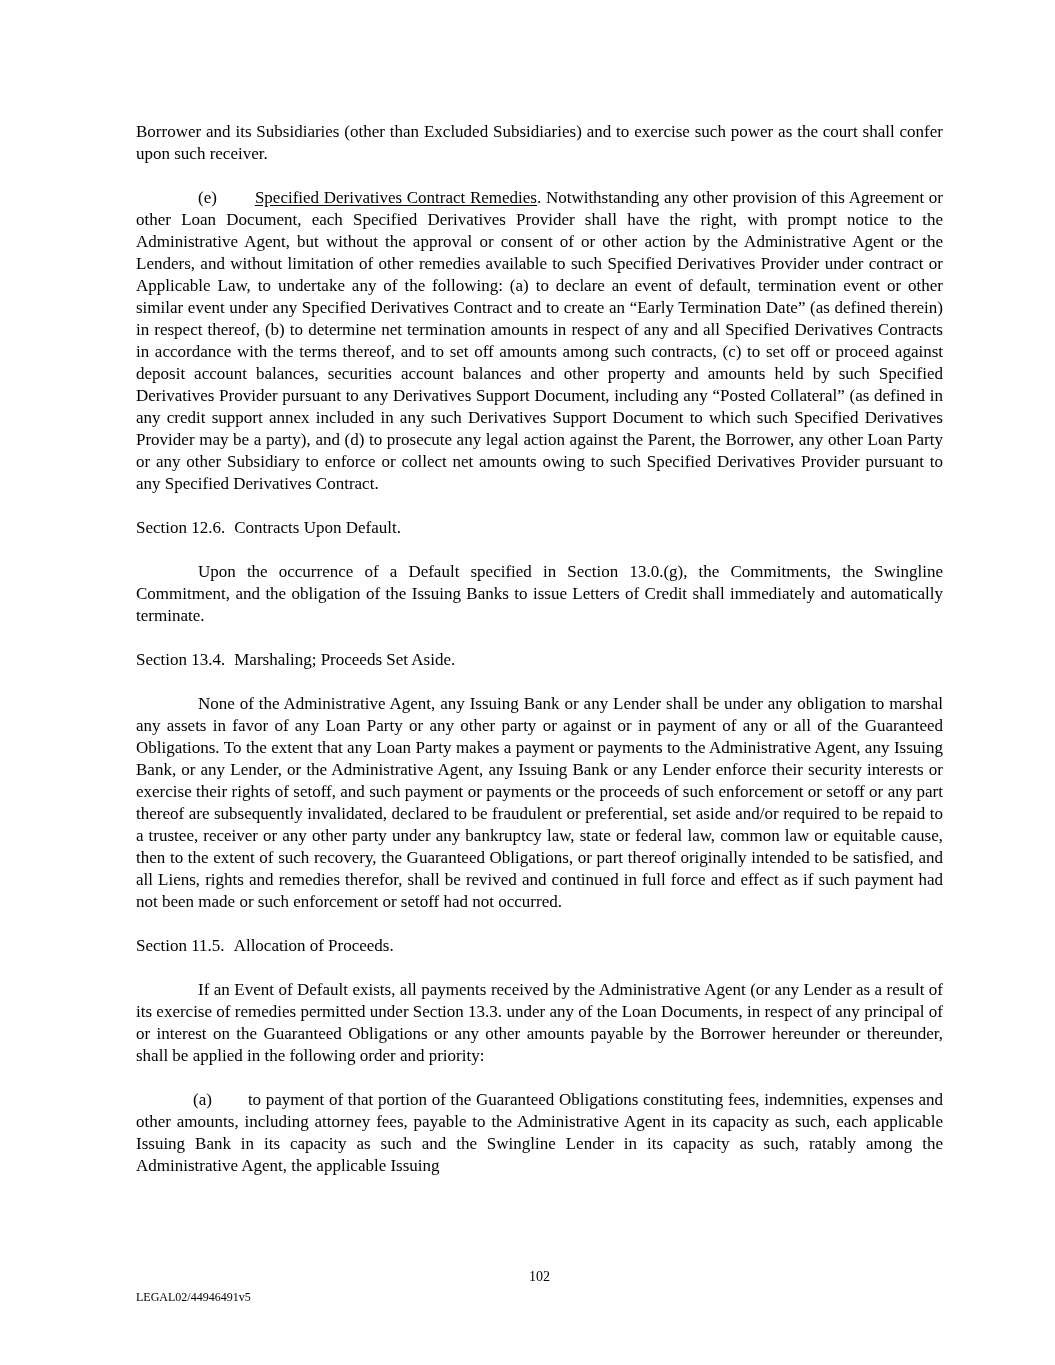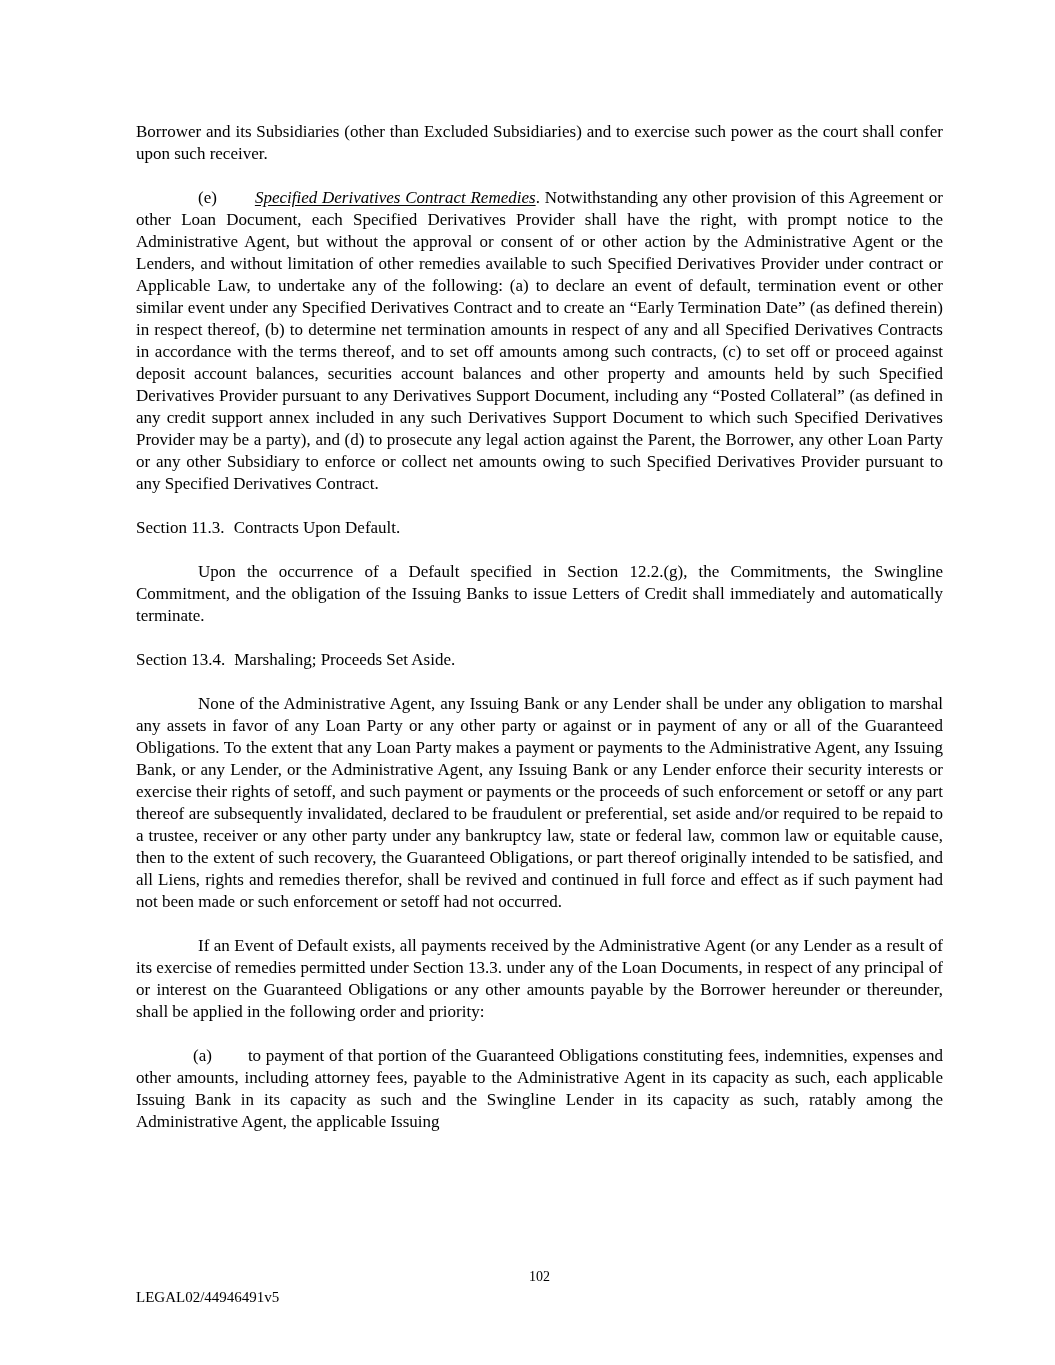--- a/index.html
+++ b/index.html
@@ -32,60 +32,61 @@
   }
   .indent { text-indent: 62px; }
   .heading {
     font-weight: bold;
     text-align: left;
   }
   .block-a {
     margin-left: 62px;
     text-indent: 57px;
   }
-  .u { text-decoration: underline; text-underline-offset: 2px; font-style: italic; }
+  .u { text-decoration: underline; text-underline-offset: 2px; }
   .tab { display: inline-block; width: 38px; }
   .tab-a { display: inline-block; width: 36px; }
   .hsp { display: inline-block; width: 9px; }
   .footer-page-number {
     position: absolute;
     top: 1268px;
     left: 0;
     right: 0;
     text-align: center;
     font-size: 14px;
     line-height: 18px;
   }
   .footer-doc-id {
     position: absolute;
     top: 1288px;
     left: 124px;
-    font-size: 15px;
+    font-size: 12px;
     line-height: 19px;
     text-align: right;
   }
 </style>
 </head>
 <body>
 
 <div class="page">
   <div class="content">
 
     <p>Borrower and its Subsidiaries (other than Excluded Subsidiaries) and to exercise such power as the court shall confer upon such receiver.</p>
 
     <p class="indent"><span>(e)</span><span class="tab"></span><span class="u">Specified Derivatives Contract Remedies</span><span>.  Notwithstanding any other provision of this Agreement or other Loan Document, each Specified Derivatives Provider shall have the right, with prompt notice to the Administrative Agent, but without the approval or consent of or other action by the Administrative Agent or the Lenders, and without limitation of other remedies available to such Specified Derivatives Provider under contract or Applicable Law, to undertake any of the following:  (a) to declare an event of default, termination event or other similar event under any Specified Derivatives Contract and to create an “Early Termination Date” (as defined therein) in respect thereof, (b) to determine net termination amounts in respect of any and all Specified Derivatives Contracts in accordance with the terms thereof, and to set off amounts among such contracts, (c) to set off or proceed against deposit account balances, securities account balances and other property and amounts held by such Specified Derivatives Provider pursuant to any Derivatives Support Document, including any “Posted Collateral” (as defined in any credit support annex included in any such Derivatives Support Document to which such Specified Derivatives Provider may be a party), and (d) to prosecute any legal action against the Parent, the Borrower, any other Loan Party or any other Subsidiary to enforce or collect net amounts owing to such Specified Derivatives Provider pursuant to any Specified Derivatives Contract.</span></p>
 
-    <h2 class="heading"><span>Section 11.3.</span><span class="hsp"></span><span>Contracts Upon Default.</span></h2>
+    <h2 class="heading"><span>Section 12.6.</span><span class="hsp"></span><span>Contracts Upon Default.</span></h2>
 
-    <p class="indent">Upon the occurrence of a Default specified in Section 12.2.(g), the Commitments, the Swingline Commitment, and the obligation of the Issuing Banks to issue Letters of Credit shall immediately and automatically terminate.</p>
+    <p class="indent">Upon the occurrence of a Default specified in Section 13.0.(g), the Commitments, the Swingline Commitment, and the obligation of the Issuing Banks to issue Letters of Credit shall immediately and automatically terminate.</p>
 
     <h2 class="heading"><span>Section 13.4.</span><span class="hsp"></span><span>Marshaling; Proceeds Set Aside.</span></h2>
 
     <p class="indent">None of the Administrative Agent, any Issuing Bank or any Lender shall be under any obligation to marshal any assets in favor of any Loan Party or any other party or against or in payment of any or all of the Guaranteed Obligations.  To the extent that any Loan Party makes a payment or payments to the Administrative Agent, any Issuing Bank, or any Lender, or the Administrative Agent, any Issuing Bank or any Lender enforce their security interests or exercise their rights of setoff, and such payment or payments or the proceeds of such enforcement or setoff or any part thereof are subsequently invalidated, declared to be fraudulent or preferential, set aside and/or required to be repaid to a trustee, receiver or any other party under any bankruptcy law, state or federal law, common law or equitable cause, then to the extent of such recovery, the Guaranteed Obligations, or part thereof originally intended to be satisfied, and all Liens, rights and remedies therefor, shall be revived and continued in full force and effect as if such payment had not been made or such enforcement or setoff had not occurred.</p>
 
+    <h2 class="heading"><span>Section 11.5.</span><span class="hsp"></span><span>Allocation of Proceeds.</span></h2>
 
     <p class="indent">If an Event of Default exists, all payments received by the Administrative Agent (or any Lender as a result of its exercise of remedies permitted under Section 13.3. under any of the Loan Documents, in respect of any principal of or interest on the Guaranteed Obligations or any other amounts payable by the Borrower hereunder or thereunder, shall be applied in the following order and priority:</p>
 
     <p class="block-a"><span>(a)</span><span class="tab-a"></span><span>to payment of that portion of the Guaranteed Obligations constituting fees, indemnities, expenses and other amounts, including attorney fees, payable to the Administrative Agent in its capacity as such, each applicable Issuing Bank in its capacity as such and the Swingline Lender in its capacity as such, ratably among the Administrative Agent, the applicable Issuing</span></p>
 
   </div>
 
   <div class="footer-page-number">102</div>
   <div class="footer-doc-id">LEGAL02/44946491v5</div>
 </div>

